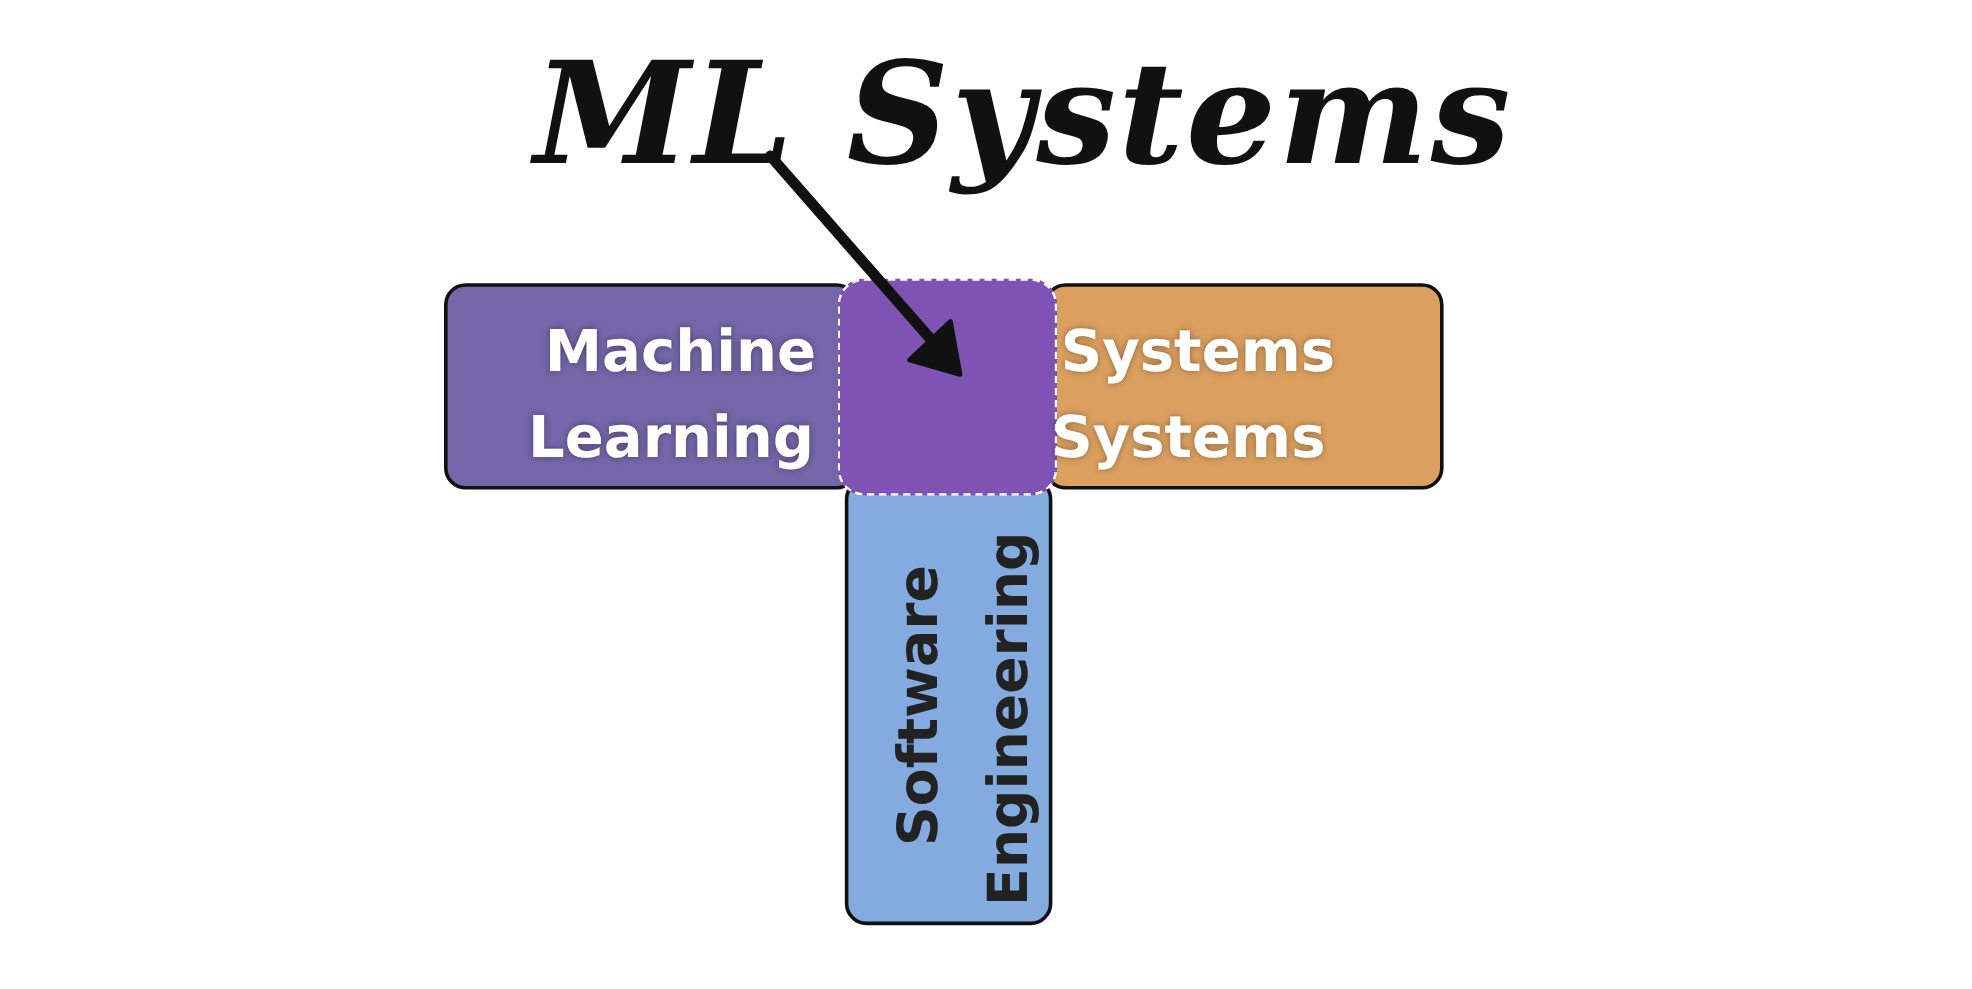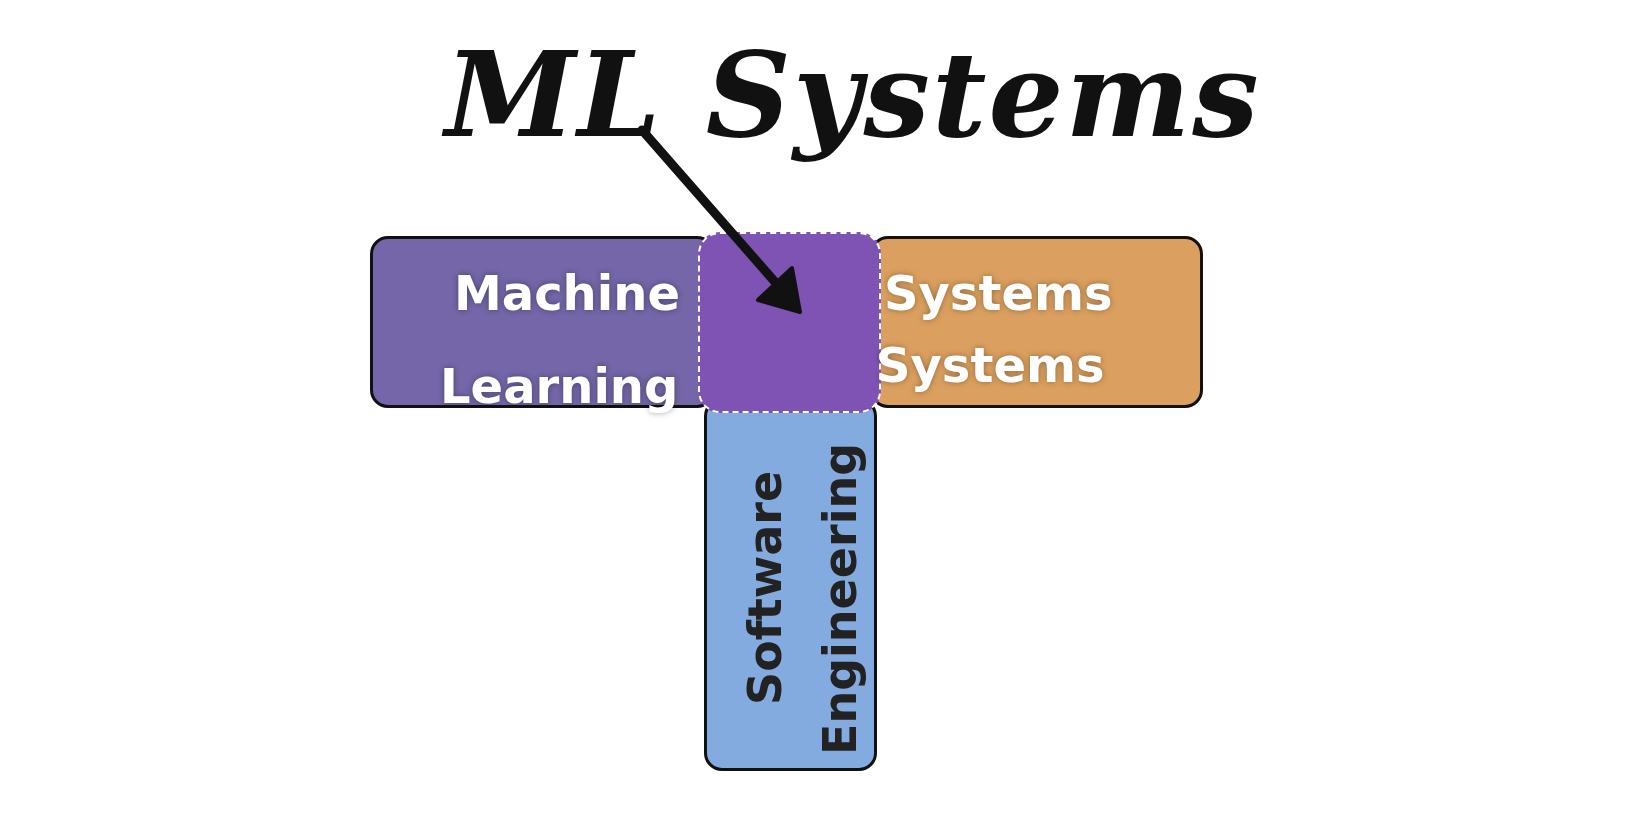--- a/index.html
+++ b/index.html
@@ -13,21 +13,21 @@
         border:3px solid #111; }
   .cs { left:870px; top:236px; width:333px; height:172px; background:#dba05f;
         border:3px solid #111; }
   .se { left:704px; top:398px; width:173px; height:373px; background:#83abdf;
         border:3px solid #111; }
   .core { left:698px; top:232px; width:183px; height:181px; background:#7f53b3;
           border:2px dashed #ffffff; border-radius:22px; }
   .lbl { position:absolute; color:#fff; font-weight:bold; font-size:48px; line-height:66px;
          text-shadow:0 0 6px rgba(0,0,0,.35); font-family:"DejaVu Sans", sans-serif; }
   .ml-l1 { left:454px; top:260px; }
-  .ml-l2 { left:440px; top:332px;margin-top:21px; }
+  .ml-l2 { left:440px; top:332px; }
   .cs-l1 { left:884px; top:260px; }
   .cs-l2 { left:876px; top:332px; }
   .se-l { position:absolute; color:#222; font-weight:bold; font-size:46px; line-height:60px; white-space:nowrap;
           transform-origin:left top; transform:rotate(-90deg); }
   .se-l1 { left:735px; top:705px; }
   .se-l2 { left:810px; top:755px; }
   svg.arrow { position:absolute; left:0; top:0; width:1643px; height:824px; pointer-events:none; }
 </style>
 </head>
 <body>

